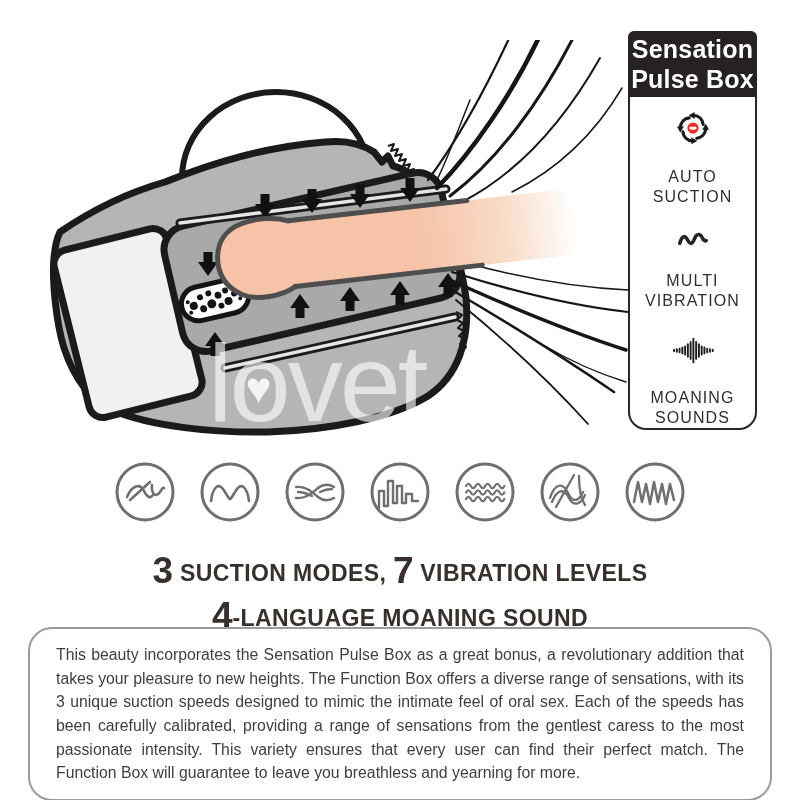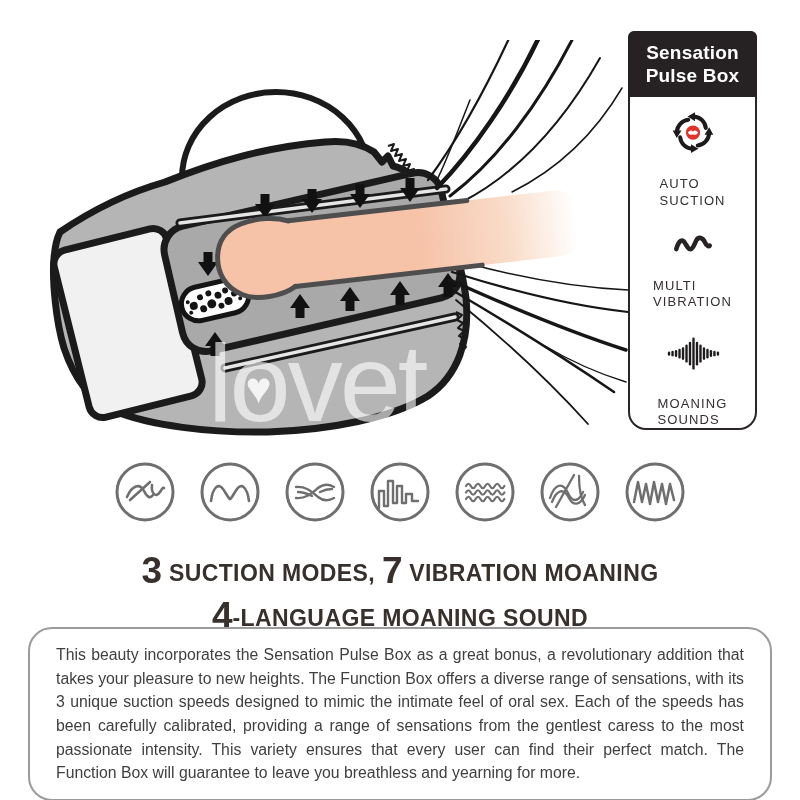--- a/index.html
+++ b/index.html
@@ -18,23 +18,23 @@
   .watermark .o-heart{position:absolute;left:50%;top:55%;transform:translate(-50%,-52%);
     font-size:44px;letter-spacing:0;color:rgba(255,255,255,0.85);}
 
   
   .side-panel{position:absolute;left:628px;top:31px;width:129px;height:399px;z-index:3;
     background:#ffffff;border:2px solid #2a2628;border-radius:8px 8px 18px 18px;
     box-sizing:border-box;display:flex;flex-direction:column;align-items:center;}
   .badge{width:calc(100% + 4px);margin:-2px -2px 0 -2px;height:66px;flex:0 0 66px;
     background:#262123;border-radius:6px 6px 0 0;display:flex;flex-direction:column;
     align-items:center;justify-content:center;}
-  .badge .t{color:#ffffff;font-size:19px;font-weight:bold;line-height:1.22;letter-spacing:0.2px;}
+  .badge .t{color:#ffffff;font-size:25px;font-weight:bold;line-height:1.22;letter-spacing:0.2px;}
   .feat-icon{display:block;}
-  .feat-label{margin-top:22px;font-size:13px;letter-spacing:1.1px;
+  .feat-label{margin-top:22px;text-align:center;font-size:16px;letter-spacing:1.1px;
     color:#332e30;line-height:1.25;}
 
   
   .mode-row{position:absolute;left:0;top:461px;width:800px;display:flex;
     justify-content:center;gap:23px;z-index:3;}
   .mode-icon{width:62px;height:62px;}
 
   
   .headline{position:absolute;left:0;top:546px;width:800px;text-align:center;
     color:#37302d;z-index:3;}
@@ -285,21 +285,21 @@
         <path d="M 40,15 C 40,28 42,38 46,44"></path>
       </g>
     </svg>
     <svg class="mode-icon" viewBox="0 0 62 62">
       <circle cx="31" cy="31" r="28" fill="none" stroke="#6f6f6f" stroke-width="3"></circle>
       <path d="M 10,41 L 14,21 L 18,41 L 22,23 L 26,43 L 30,21 L 34,41 L 38,23 L 42,43 L 46,23 L 50,39" stroke="#6f6f6f" stroke-width="2.5" fill="none" stroke-linecap="round" stroke-linejoin="round"></path>
     </svg>
   </div>
 
   <div class="headline">
-    <div class="hl-line"><span class="hl-num">3</span><span class="hl-txt"> SUCTION MODES, </span><span class="hl-num">7</span><span class="hl-txt"> VIBRATION MOANING</span></div>
+    <div class="hl-line"><span class="hl-num">3</span><span class="hl-txt"> SUCTION MODES, </span><span class="hl-num">7</span><span class="hl-txt"> VIBRATION LEVELS</span></div>
     <div class="hl-line"><span class="hl-num">4</span><span class="hl-txt">-LANGUAGE MOANING SOUND</span></div>
   </div>
 
   <div class="desc-box">
     <p>This beauty incorporates the Sensation Pulse Box as a great bonus, a revolutionary addition that takes your pleasure to new heights. The Function Box offers a diverse range of sensations, with its 3 unique suction speeds designed to mimic the intimate feel of oral sex. Each of the speeds has been carefully calibrated, providing a range of sensations from the gentlest caress to the most passionate intensity. This variety ensures that every user can find their perfect match. The Function Box will guarantee to leave you breathless and yearning for more.</p>
   </div>
 
 </div>
 
 </body></html>

